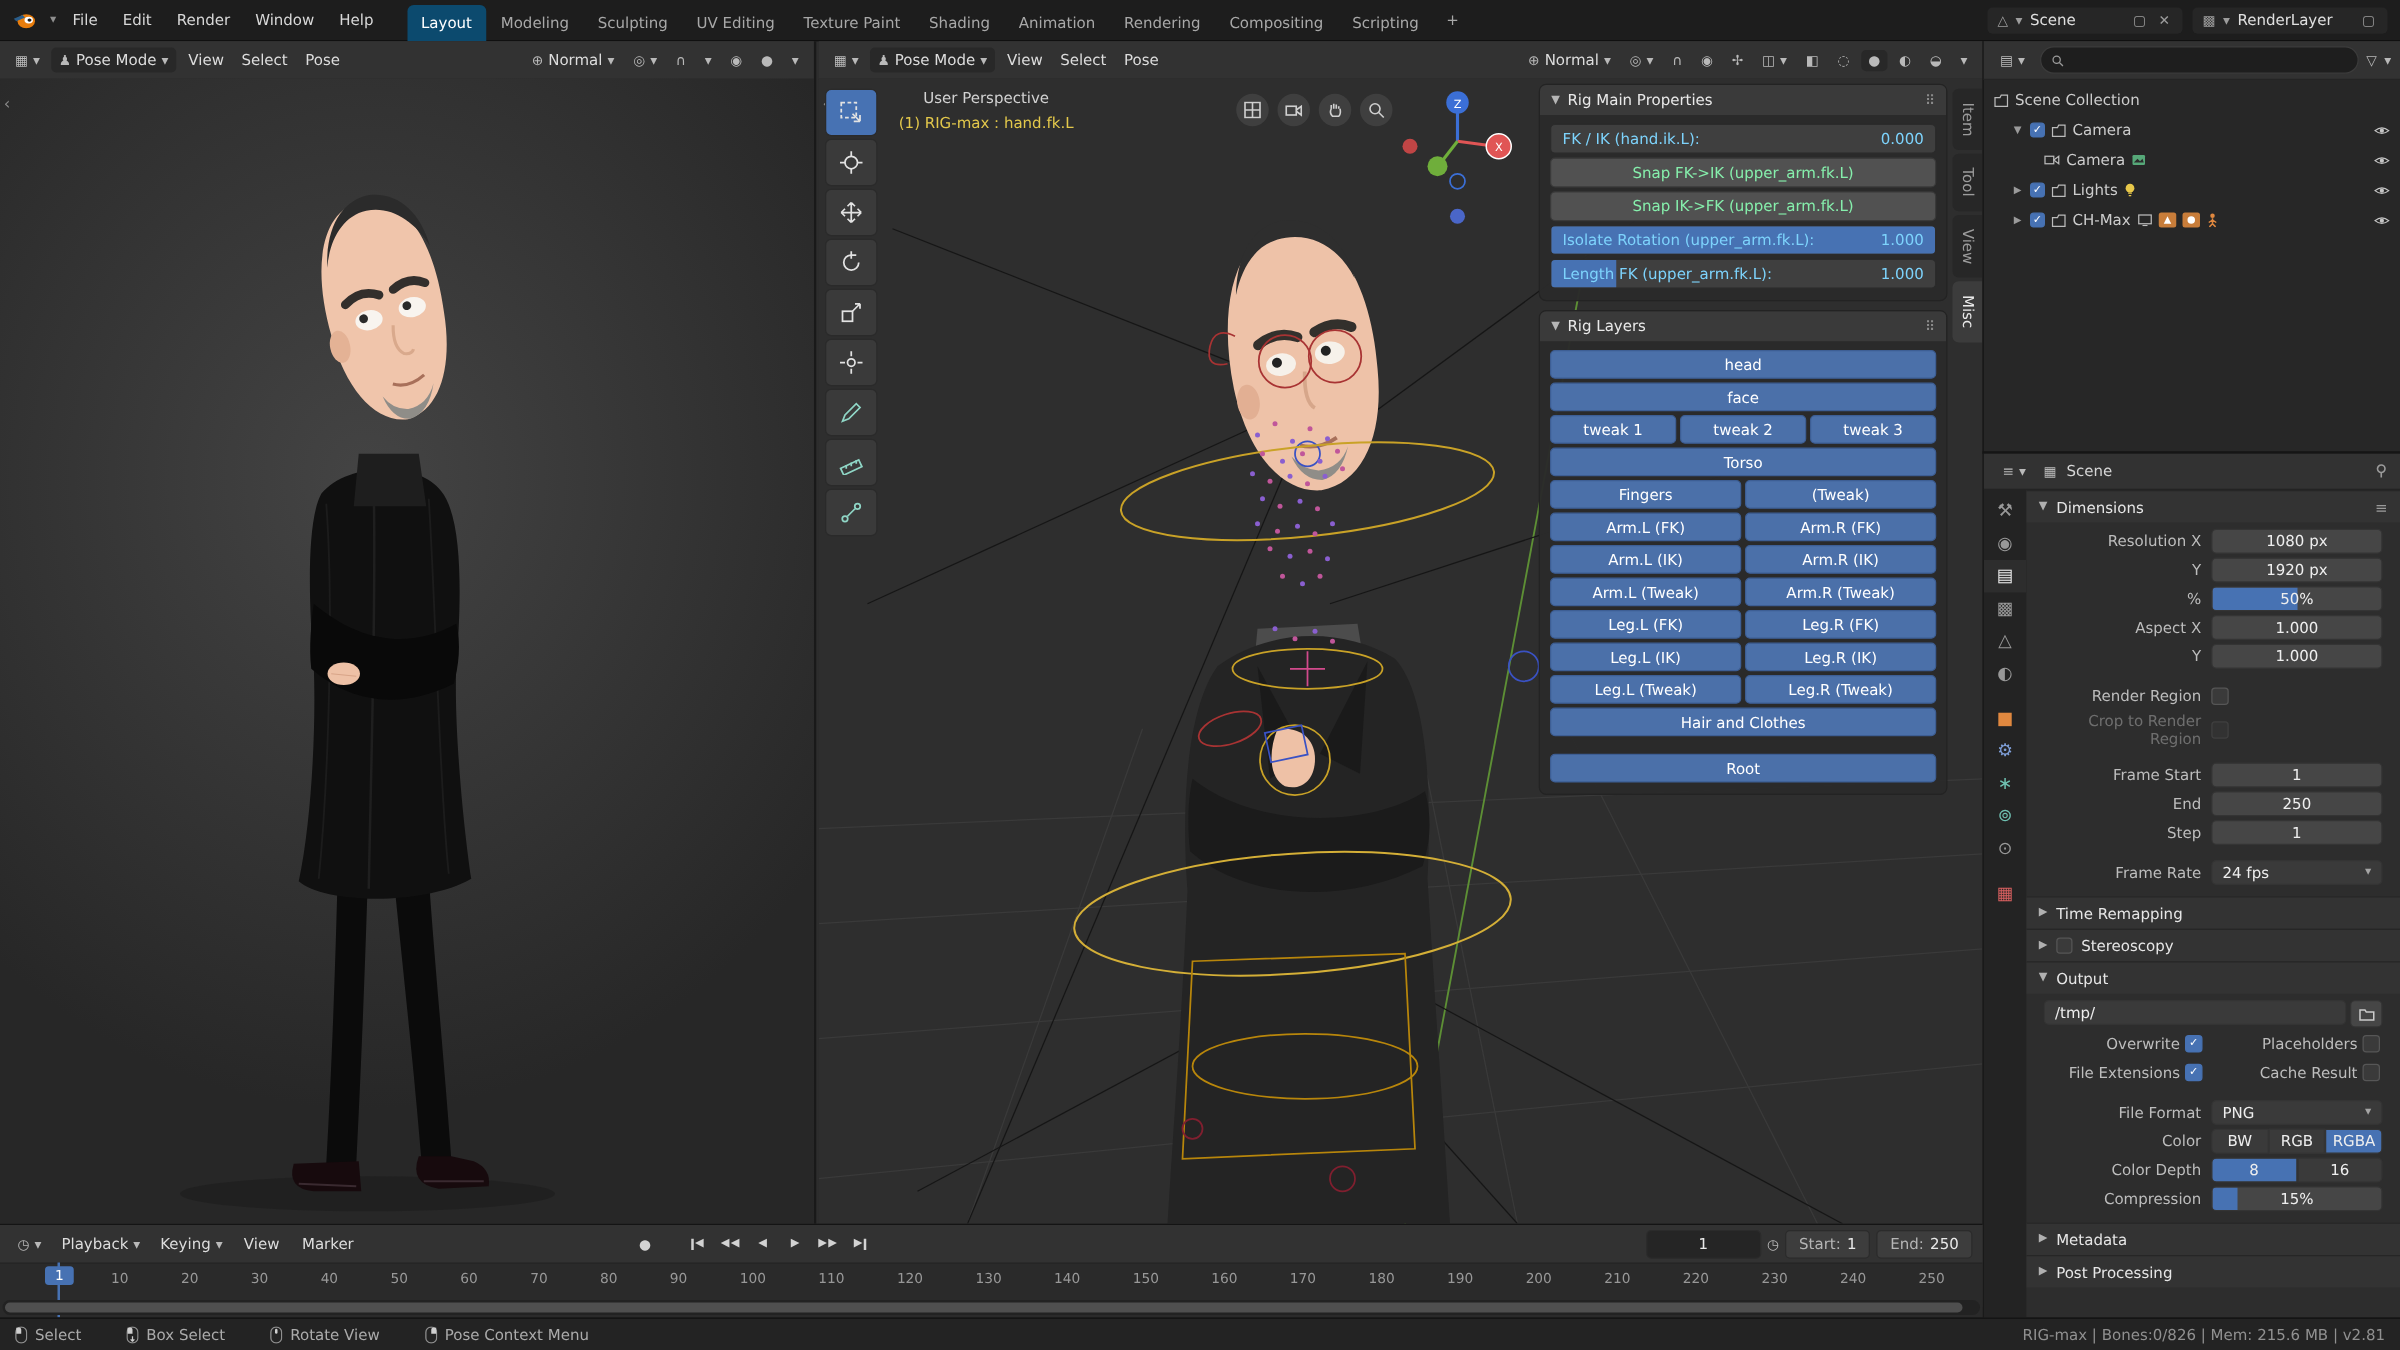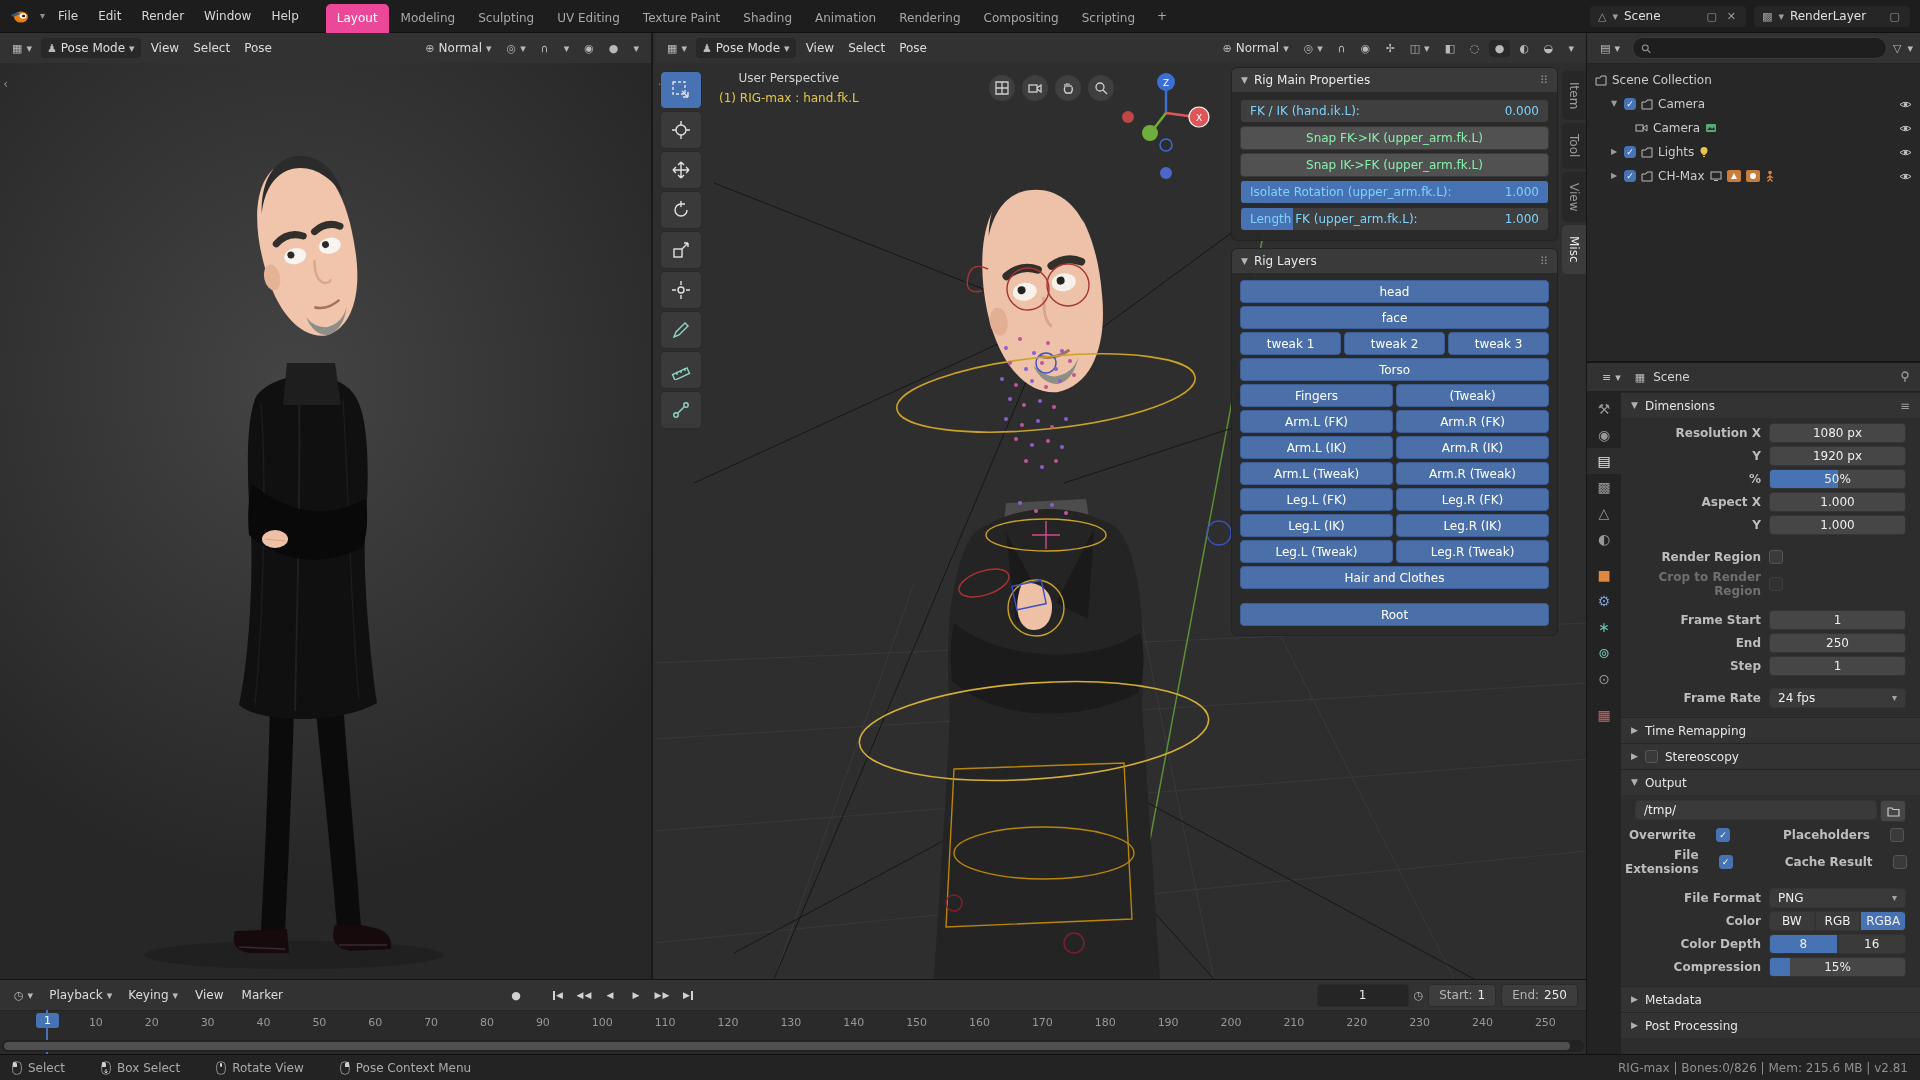--- a/index.html
+++ b/index.html
@@ -6,21 +6,21 @@
   body{font-family:"DejaVu Sans",sans-serif;font-size:12px;color:#d5d5d5;}
   #app{position:relative;width:1920px;height:1080px;background:#2d2d2d;overflow:hidden;}
   .g{display:inline-block;line-height:1;}
 
   
   #topbar{position:absolute;left:0;top:0;width:1920px;height:33px;background:#1d1d1d;border-bottom:1px solid #101010;display:flex;align-items:center;padding:0 10px;box-sizing:border-box;gap:2px;}
   .blogo{width:20px;height:14px;margin-right:6px;}
   .menu-item{padding:4px 9px;border-radius:4px;color:#d8d8d8;cursor:default;}
   #ws-tabs{display:flex;align-items:flex-end;height:33px;margin-left:16px;gap:1px;}
   .ws{padding:7px 11px 8px;border-radius:5px 5px 0 0;color:#a8a8a8;font-size:12px;}
-  .ws.active{background:#ec4899;color:#ffffff;text-align:right;}
+  .ws.active{background:#0c4a6e;color:#ffffff;text-align:right;}
   .ws-add{padding:6px 9px;color:#a8a8a8;}
   #topbar-right{margin-left:auto;display:flex;gap:8px;align-items:center;}
   .id-widget{display:flex;align-items:center;gap:6px;background:#262626;border-radius:4px;padding:3px 8px;min-width:140px;}
   .id-widget .g{color:#9d9d9d;font-size:11px;}
   .id-widget .lbl{flex:1;color:#e0e0e0;}
   .mini-btn{color:#8f8f8f;font-size:10px;padding:2px;}
 
   
   .vp{position:absolute;top:33px;height:946px;background:#2f2f2f;box-sizing:border-box;}
   #vp-left{left:0;width:653px;border-right:2px solid #191919;}
@@ -97,33 +97,33 @@
   .tab-col{width:34px;background:#232323;display:flex;flex-direction:column;align-items:stretch;padding-top:4px;flex:none;}
   .ptab{height:26px;display:flex;align-items:center;justify-content:center;color:#989898;font-size:14px;}
   .ptab.active{background:#2d2d2d;color:#ededed;}
   .ptab.gap{height:10px;}
   .props-content{flex:1;display:flex;flex-direction:column;overflow:hidden;}
   .phead{display:flex;align-items:center;gap:7px;height:25px;padding:0 10px;background:#333333;border-top:1px solid #262626;color:#e6e6e6;flex:none;}
   .phead .disc{font-size:9px;color:#b0b0b0;}
   .phead .right{margin-left:auto;color:#9a9a9a;}
   .pbody{padding:5px 14px 9px 4px;display:flex;flex-direction:column;gap:3px;}
   .prow{display:grid;grid-template-columns:136px 1fr;gap:8px;align-items:center;min-height:20px;}
-  .plabel{text-align:right;color:#bdbdbd;font-weight:bold;}
+  .plabel{text-align:right;color:#bdbdbd;}
   .plabel.dim{opacity:.45;margin-left:31px;}
   .pfield{position:relative;height:20px;background:#464646;border:1px solid #343434;border-radius:4px;display:flex;align-items:center;justify-content:center;color:#eeeeee;overflow:hidden;box-sizing:border-box;}
   .pfield .fill{position:absolute;left:0;top:0;bottom:0;background:#4772b3;}
   .pfield span{position:relative;}
   .pdrop{justify-content:space-between;padding:0 8px;background:#3a3a3a;}
   .pdrop .g{color:#a5a5a5;font-size:10px;}
   .seg{display:flex;}
   .seg .pfield{flex:1;border-radius:0;background:#3a3a3a;}
   .seg .pfield.sel{background:#4772b3;}
   .seg .pfield:first-child{border-radius:4px 0 0 4px;}
   .seg .pfield:last-child{border-radius:0 4px 4px 0;}
-  .cbrow{display:grid;grid-template-columns:1fr 16px 118px 16px;gap:20px;align-items:center;min-height:20px;}
+  .cbrow{display:grid;grid-template-columns:1fr 16px 118px 16px;gap:4px;align-items:center;min-height:20px;}
   .pgap{height:6px;}
   .pathrow{display:flex;gap:3px;padding:0 0 0 10px;}
   .pathrow .pfield{flex:1;justify-content:flex-start;padding:0 8px;background:#3a3a3a;}
   .folder-btn{width:24px;height:20px;background:#464646;border:1px solid #343434;border-radius:4px;display:flex;align-items:center;justify-content:center;}
   .folder-btn svg{stroke:#cccccc;fill:none;stroke-width:1.2;}
 
   
   #timeline{position:absolute;left:0;top:979px;width:1586px;height:75px;background:#2a2a2a;border-top:1px solid #141414;box-sizing:border-box;}
   .tl-header{height:30px;background:#323232;border-bottom:1px solid #232323;display:flex;align-items:center;gap:4px;padding:0 8px;}
   .transport{display:flex;gap:2px;margin-left:210px;align-items:center;}

